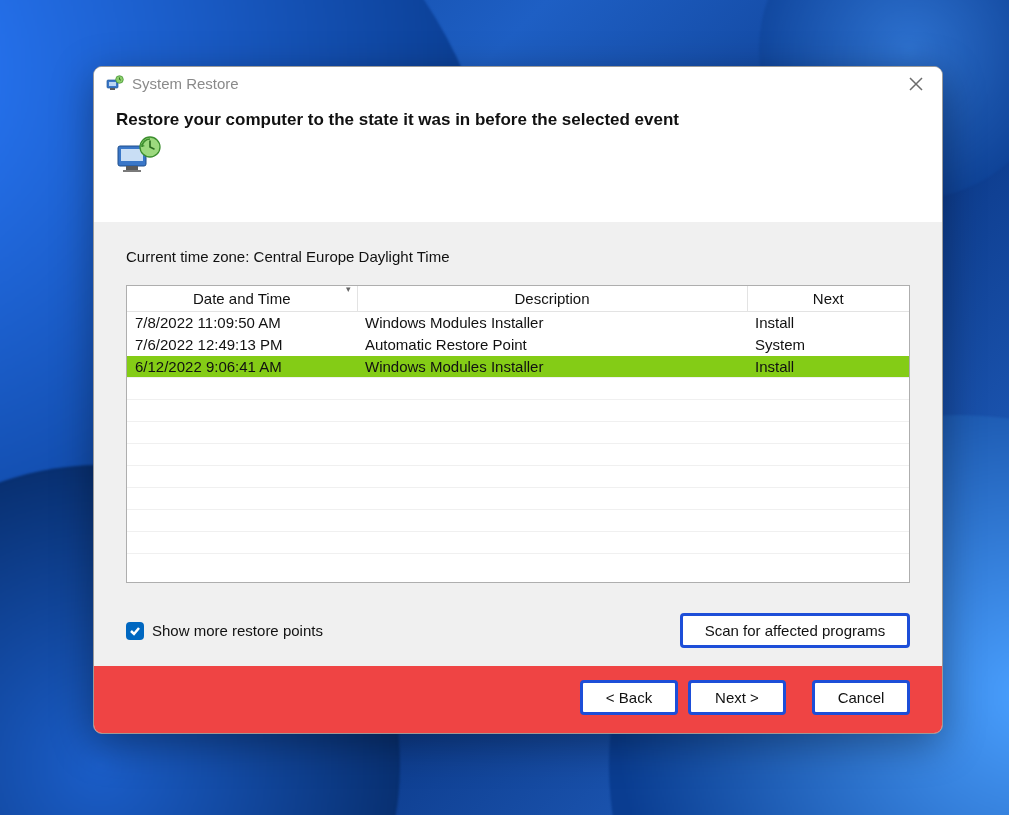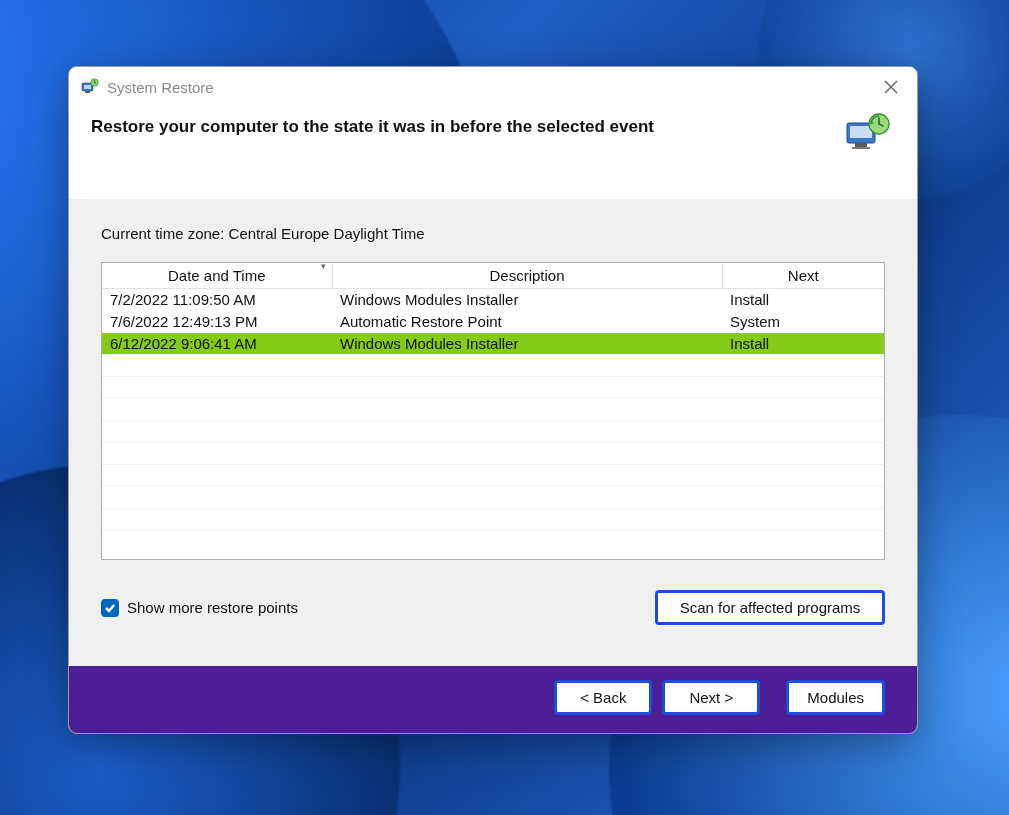--- a/index.html
+++ b/index.html
@@ -13,21 +13,21 @@
     position: absolute; border-radius: 50%;
     filter: blur(1px);
   }
   .bg1 { width: 900px; height: 900px; left: -400px; top: -200px; background: radial-gradient(circle at 30% 30%, #2b7cff 0%, #0a3d91 70%); }
   .bg2 { width: 700px; height: 700px; right: -300px; bottom: -300px; background: radial-gradient(circle at 60% 40%, #4aa0ff 0%, #0a3d91 70%); }
   .bg3 { width: 600px; height: 600px; left: -200px; bottom: -250px; background: radial-gradient(circle at 50% 50%, #1b5ec9 0%, #062a66 80%); }
   .bg4 { width: 300px; height: 300px; right: -50px; top: -100px; background: radial-gradient(circle at 50% 50%, #3a85e6 0%, #0a3d91 80%); opacity:0.7;}
 
   .window {
     position: absolute;
-    left: 68px; top: 66px;
+    left: 93px; top: 66px;
     width: 850px; height: 668px;
     background: #ffffff;
     border: 1px solid #9a9a9a;
     border-radius: 9px;
     box-shadow: 0 10px 40px rgba(0,0,0,0.35);
     display: flex; flex-direction: column;
     overflow: hidden;
   }
   .titlebar {
     height: 40px;
@@ -40,21 +40,21 @@
   .titlebar .title { color: #8a8a8a; font-size: 15px; }
   .titlebar .spacer { flex: 1; }
   .close-btn {
     width: 32px; height: 32px; display:flex; align-items:center; justify-content:center;
     color: #6c6c6c; border-radius:4px;
   }
   .close-btn svg { width:14px; height:14px; stroke:#6c6c6c; stroke-width:1.5; }
 
   .header-area {
     padding: 10px 26px 46px 22px;
-    display:flex; align-items:flex-start; gap:10px;
+    display:flex; align-items:flex-start; gap:10px;flex-direction:column;
   }
   .header-area h1 {
     font-size: 17px; font-weight: 700; color:#111;
     flex:1;
   }
   .header-icon { width:46px; height:40px; margin-top:-4px; position:relative; flex-shrink:0; }
 
   .content {
     background: #f0f0f0;
     flex:1;
@@ -119,21 +119,21 @@
     padding: 6px 18px;
     font-size:15px;
     color:#111;
     font-family:inherit;
     cursor:pointer;
     min-width: 98px;
     text-align:center;
   }
 
   .footer {
-    background:#4c1d95;
+    background:#ef4444;
     padding: 14px 32px 18px 32px;
     display:flex; justify-content:flex-end; gap:10px;
   }
 </style>
 </head>
 <body>
 
 <div class="bg-shape bg1"></div>
 <div class="bg-shape bg2"></div>
 <div class="bg-shape bg3"></div>
@@ -190,21 +190,21 @@
             <th class="col-desc">
               <span>Description</span>
             </th>
             <th class="col-type">
               <span>Next</span>
             </th>
           </tr>
         </thead>
         <tbody id="grid-body">
         <tr class="row">
-              <td>7/2/2022 11:09:50 AM</td>
+              <td>7/8/2022 11:09:50 AM</td>
               <td>Windows Modules Installer</td>
               <td>Install</td>
             </tr>
             <tr class="row">
               <td>7/6/2022 12:49:13 PM</td>
               <td>Automatic Restore Point</td>
               <td>System</td>
             </tr>
             <tr class="row selected">
               <td>6/12/2022 9:06:41 AM</td>
@@ -251,16 +251,16 @@
         </span>
         <span>Show more restore points</span>
       </label>
       <button class="btn" style="min-width:230px;">Scan for affected programs</button>
     </div>
   </div>
 
   <div class="footer">
     <button class="btn">&lt; Back</button>
     <button class="btn">Next &gt;</button>
-    <button class="btn" style="margin-left:16px;">Modules</button>
+    <button class="btn" style="margin-left:16px;">Cancel</button>
   </div>
 
 </div>
 
 </body></html>

